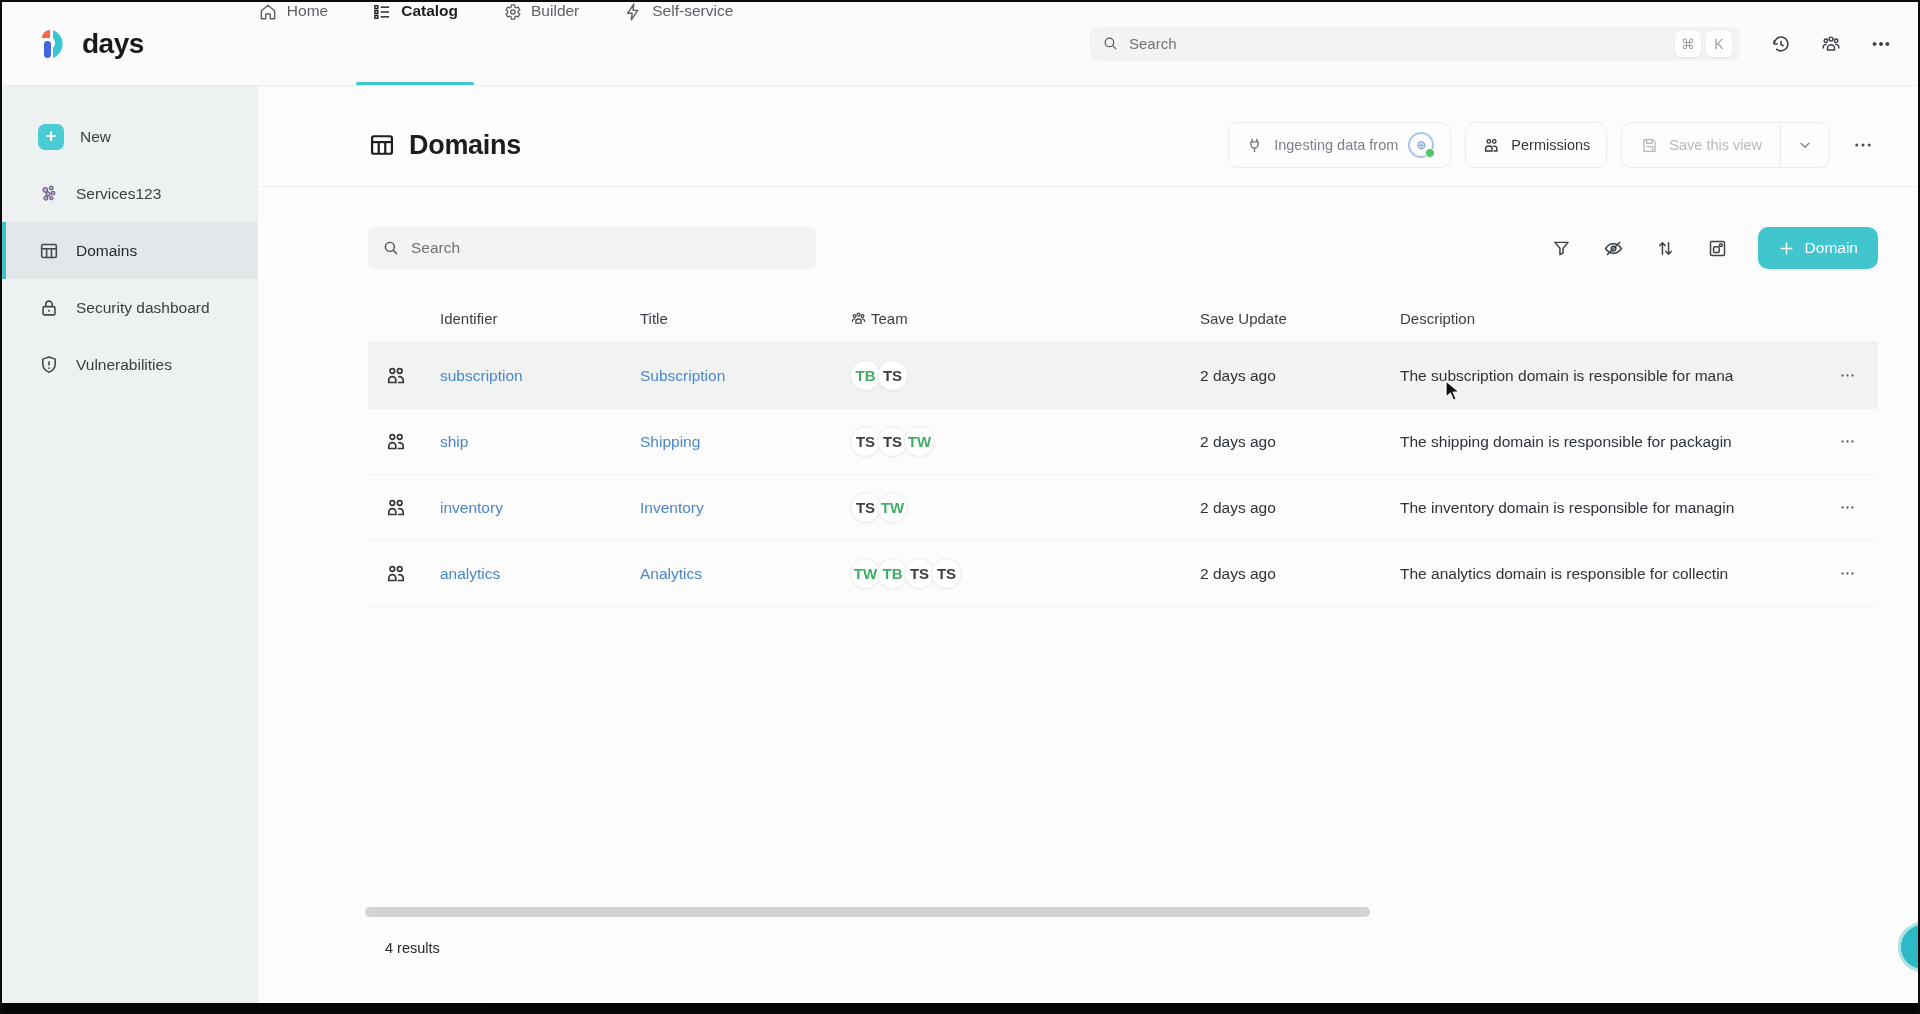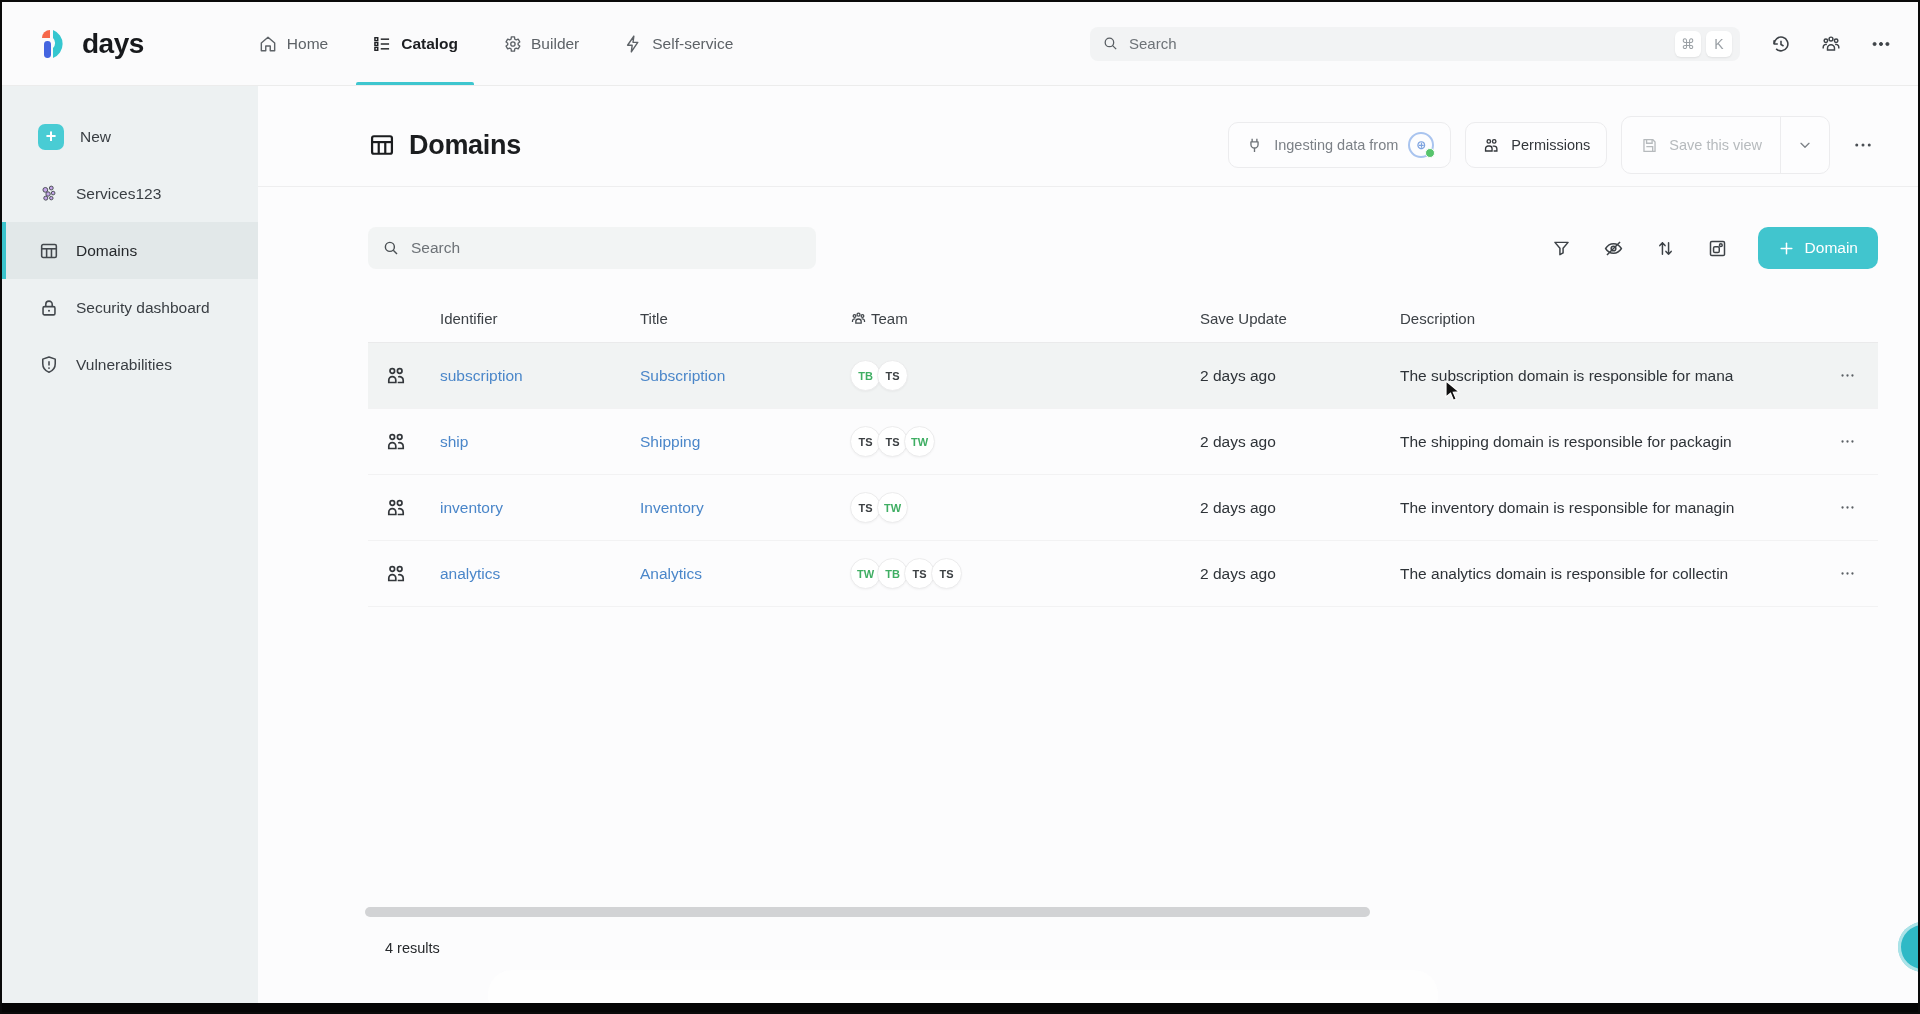--- a/index.html
+++ b/index.html
@@ -5,21 +5,21 @@
   * { box-sizing: border-box; margin: 0; padding: 0; }
   html,body { background:#111; }
   body { font-family: "Liberation Sans", "DejaVu Sans", sans-serif; }
   .frame { position:relative; width:1920px; height:1014px; background:#fcfcfd; border:2px solid #0a0a0a; overflow:hidden; }
 
   
   .topnav { position:relative; height:84px; background:#fbfbfc; border-bottom:1px solid #ececec; display:flex; align-items:stretch; }
   .logo { display:flex; align-items:center; gap:10px; padding-left:34px; }
   .logo-word { font-size:28px; font-weight:700; color:#17191c; letter-spacing:-0.5px; }
   .nav-tabs { display:flex; margin-left:92px; }
-  .tab { position:relative; display:flex; align-items:center; gap:9px; padding:0 22px; color:#5d6267; font-size:15.5px; cursor:pointer; }
+  .tab { position:relative; display:flex; align-items:flex-start; gap:9px; padding:0 22px; color:#5d6267; font-size:15.5px; cursor:pointer; }
   .tab svg { width:20px; height:20px; stroke:#5d6267; }
   .tab.active { color:#1c1e21; font-weight:600; }
   .tab.active svg { stroke:#1c1e21; }
   .tab.active::after { content:""; position:absolute; left:6px; right:6px; bottom:0; height:3px; background:#3ec6cf; border-radius:2px 2px 0 0; }
   .topnav-search { margin-left:auto; align-self:center; width:650px; height:34px; background:#f2f3f4; border-radius:8px; display:flex; align-items:center; padding:0 8px 0 12px; }
   .topnav-search svg { width:17px; height:17px; stroke:#595e63; flex:none; }
   .topnav-search input { flex:1; background:transparent; border:none; outline:none; font-size:15px; color:#33373b; padding:0 10px; font-family:inherit; }
   .topnav-search input::placeholder { color:#6d7277; }
   .kbd { width:26px; height:26px; margin-left:5px; background:#fff; border-radius:6px; box-shadow:0 1px 2px rgba(0,0,0,.08); color:#9aa0a5; font-size:14px; display:flex; align-items:center; justify-content:center; }
   .topnav-icons { display:flex; align-items:center; gap:28px; padding:0 26px 0 30px; }
@@ -44,21 +44,21 @@
   .page-title { font-size:27px; font-weight:700; color:#1b1d1f; letter-spacing:-0.3px; }
   .header-actions { display:flex; align-items:center; gap:14px; }
   .btn { height:46px; display:flex; align-items:center; gap:10px; border-radius:10px; border:1px solid #ececee; background:#fdfdfe; padding:0 16px; font-size:14.5px; cursor:pointer; font-family:inherit; }
   .btn svg { width:19px; height:19px; }
   .btn-ingest { color:#7c8187; }
   .btn-ingest svg { stroke:#6d7277; }
   .integ-badge { position:relative; width:26px; height:26px; border:2px solid #a9c4ef; border-radius:50%; display:flex; align-items:center; justify-content:center; color:#7fa4e0; font-size:12px; font-weight:700; }
   .integ-dot { position:absolute; right:-3px; bottom:-2px; width:10px; height:10px; border-radius:50%; background:#57c46c; border:1.5px solid #fdfdfe; }
   .btn-perms { color:#33373b; }
   .btn-perms svg { stroke:#33373b; }
-  .save-group { height:58px; display:flex; align-items:stretch; border:1px solid #ececee; border-radius:10px; background:#fdfdfe; overflow:hidden; }
+  .save-group { height:46px; display:flex; align-items:stretch; border:1px solid #ececee; border-radius:10px; background:#fdfdfe; overflow:hidden; }
   .save-main { display:flex; align-items:center; gap:10px; padding:0 18px; color:#b6babd; font-size:14.5px; cursor:default; }
   .save-main svg { stroke:#b6babd; width:19px; height:19px; }
   .save-caret { display:flex; align-items:center; padding:0 16px; border-left:1px solid #ececee; cursor:pointer; }
   .save-caret svg { width:16px; height:16px; stroke:#7d8287; }
   .more-btn { width:38px; height:38px; display:flex; align-items:center; justify-content:center; border:none; background:transparent; cursor:pointer; }
   .more-btn svg { width:20px; height:20px; fill:#4a4f54; }
 
   .header-divider { margin-top:18px; border-top:1px solid #eeeeef; }
 
   
@@ -78,21 +78,21 @@
   .thead, .trow { display:grid; grid-template-columns:72px 200px 210px 350px 200px 1fr 48px; align-items:center; }
   .thead { height:48px; border-bottom:1px solid #eaeaeb; color:#3c4146; font-size:15px; }
   .th-team { display:flex; align-items:center; gap:4px; }
   .th-team svg { width:17px; height:17px; stroke:#43484d; }
   .trow { height:66px; border-bottom:1px solid #f2f2f3; font-size:15.5px; color:#2e3338; cursor:pointer; }
   .trow.hl { background:#f1f3f3; }
   .icon-cell { display:flex; justify-content:flex-start; padding-left:16px; }
   .icon-cell svg { width:24px; height:24px; stroke:#33373b; }
   .cell-link { color:#4a86c9; text-decoration:none; }
   .team-cell { display:flex; align-items:center; }
-  .badge { width:31px; height:31px; border-radius:50%; background:#fff; border:1px solid #ececed; box-shadow:0 1px 2px rgba(0,0,0,.04); display:flex; align-items:center; justify-content:center; font-size:11px; font-weight:700; }
+  .badge { width:31px; height:31px; border-radius:50%; background:#fff; border:1px solid #ececed; box-shadow:0 1px 2px rgba(0,0,0,.04); display:flex; align-items:center; justify-content:center; font-size:15px; font-weight:700; }
   .badge + .badge { margin-left:-4px; }
   .desc-cell { white-space:nowrap; overflow:hidden; padding-right:6px; }
   .kebab { width:34px; height:34px; border:none; background:transparent; display:flex; align-items:center; justify-content:center; cursor:pointer; }
   .kebab svg { width:17px; height:17px; fill:#5a5f64; }
 
   
   .hscroll { position:absolute; left:107px; top:821px; width:1005px; height:10px; border-radius:6px; background:#d2d3d5; cursor:pointer; }
   .results { position:absolute; left:127px; top:854px; font-size:14.5px; color:#26292c; }
   .bottom-glow { position:absolute; left:230px; top:884px; width:950px; height:50px; background:#fefefe; border-radius:24px; opacity:.8; }
   .fab { position:absolute; right:-30px; top:920px; width:50px; height:50px; border-radius:50%; background:#2fb9c6; box-shadow:0 0 0 3px rgba(255,255,255,.6) inset; cursor:pointer; }

